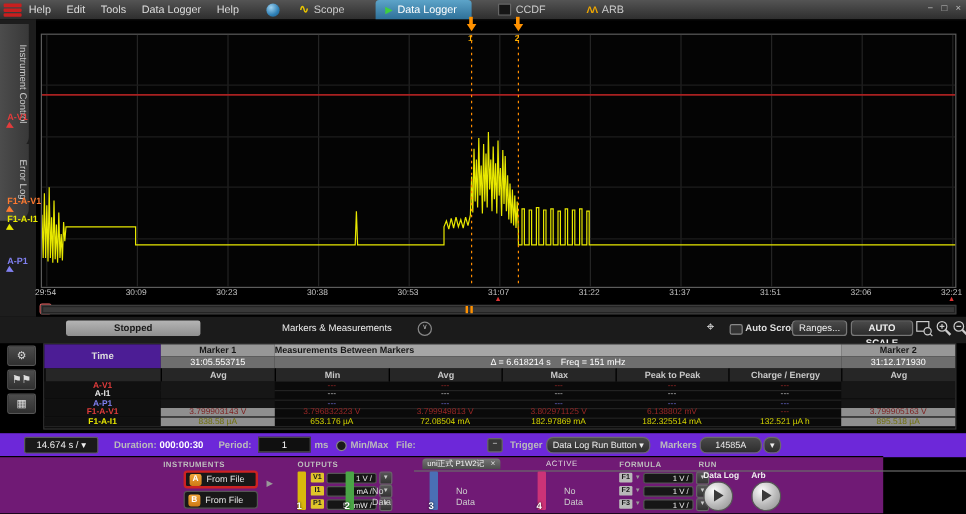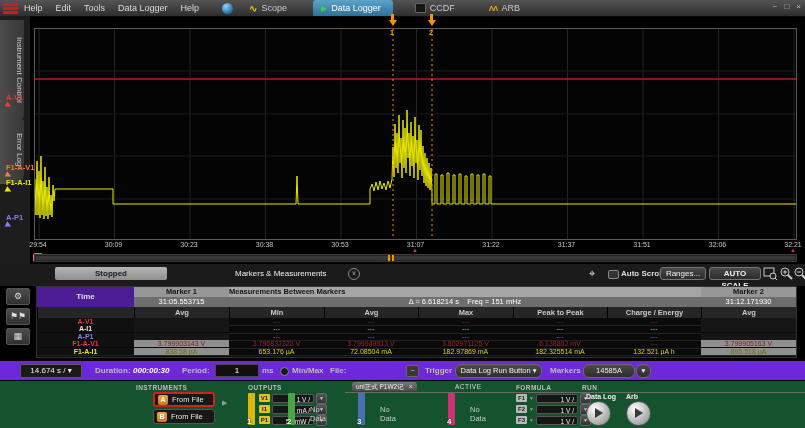--- a/index.html
+++ b/index.html
@@ -81,33 +81,33 @@
   .h-between{background:#a6a6a6;color:#161616;font-size:7.5px;font-weight:bold;text-align:left;line-height:10px;}
   .h-time-val{background:#6e6e6e;color:#fff;font-size:7.5px;text-align:center;line-height:10px;}
   .h-timecol{background:#4c1d95;color:#ddd;font-size:8px;font-weight:bold;text-align:center;line-height:20px;}
   .h-col{background:#262626;color:#c9c9c9;font-size:7.5px;font-weight:bold;text-align:center;line-height:11px;border-left:1px solid #000;}
   .trow{position:absolute;left:0;width:759px;height:7.4px;border-bottom:1px solid #222;}
   .trow .c{position:absolute;top:0;height:7px;font-size:7px;line-height:7px;text-align:center;overflow:hidden;}
 
   
   .statusbar{position:absolute;left:0;top:360px;width:805px;height:20px;background:#6d28d9;border-top:1px solid #000;}
   .statusbar .lbl{position:absolute;top:5px;font-size:8px;color:#bbb;font-weight:bold;}
-  .statusbar .val{position:absolute;top:5px;font-size:8px;color:#fff;font-weight:bold;font-style:italic;}
+  .statusbar .val{position:absolute;top:5px;font-size:8px;color:#fff;font-weight:bold;}
   .ts-box{position:absolute;left:20px;top:3px;width:60px;height:12px;border:1px solid #5a5a5a;border-radius:2px;
           background:#1a1a1a;color:#eee;font-size:8px;text-align:center;line-height:12px;}
   .inp{position:absolute;top:3px;height:11px;background:#101010;border:1px solid #4a4a4a;color:#fff;
        font-size:8px;text-align:center;line-height:11px;}
   .radio{position:absolute;left:202px;top:6px;width:7px;height:7px;border:1px solid #888;border-radius:50%;background:#1a1a1a;}
   .pill{position:absolute;top:3px;height:12px;background:linear-gradient(#4a4a4a,#2d2d2d);border:1px solid #6a6a6a;
         border-radius:6px;color:#eee;font-size:7.5px;text-align:center;line-height:12px;}
   .mini-collapse{position:absolute;left:406px;top:4px;width:11px;height:10px;background:#383838;border:1px solid #666;
                  color:#ddd;font-size:7px;text-align:center;line-height:9px;border-radius:2px;}
 
   
-  .bottom{position:absolute;left:0;top:380px;width:805px;height:48px;background:#14532d;border-top:1px solid #000;}
+  .bottom{position:absolute;left:0;top:380px;width:736px;height:48px;background:#701a75;border-top:1px solid #000;}
   .bottom .title{position:absolute;top:3px;font-size:6.5px;font-weight:bold;color:#bdbdbd;letter-spacing:.4px;}
   .tabstrip{position:absolute;left:345px;top:0;width:460px;height:11px;border-bottom:1px solid #6a6a6a;}
   .dataset-tab{position:absolute;left:7px;top:1px;height:9px;padding:0 4px;background:linear-gradient(#777,#4c4c4c);
                border-radius:3px 3px 0 0;color:#f2f2f2;font-size:6.5px;line-height:9px;}
   .dataset-tab .x{margin-left:5px;color:#ddd;font-size:7px;}
   .active-lbl{position:absolute;left:110px;top:2px;font-size:6.5px;color:#ddd;letter-spacing:.5px;}
   .inst-btn{position:absolute;left:153px;width:62px;height:15px;background:#181818;border:1px solid #555;border-radius:3px;
             display:flex;align-items:center;gap:4px;padding-left:3px;box-sizing:border-box;}
   .inst-btn.sel{border:2px solid #c22;}
   .inst-badge{width:10px;height:10px;border-radius:2px;background:linear-gradient(#f2a63c,#cd7a14);

